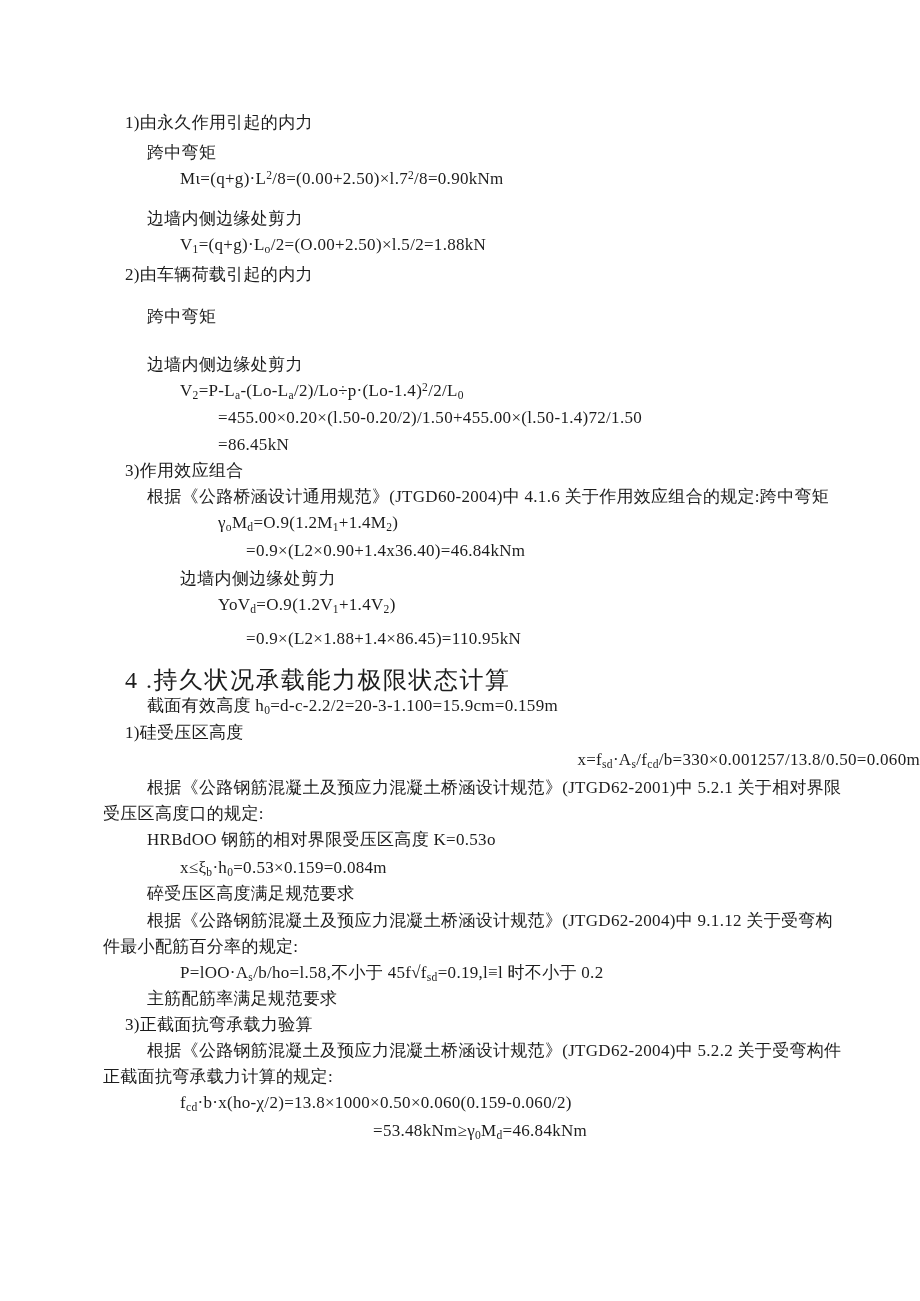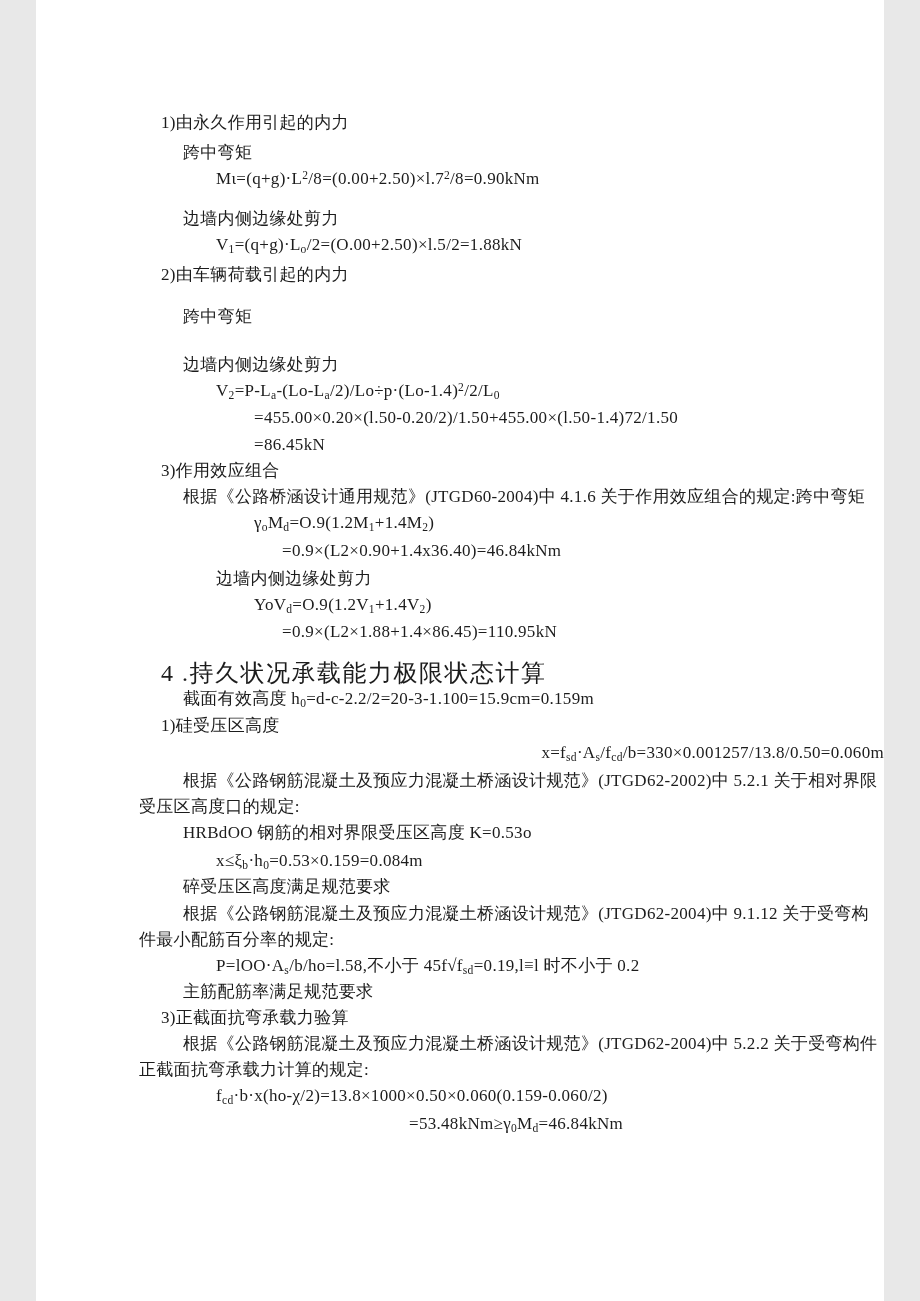--- a/index.html
+++ b/index.html
@@ -2,21 +2,21 @@
 <html><head>
 <meta charset="utf-8">
 <style>
   html, body {
     margin: 0;
     padding: 0;
     background: #e8e8e8;
   }
   .page {
     position: relative;
-    width: 848px;
+    width: 920px;
     height: 1301px;
     margin: 0 auto;
     background: #ffffff;
     box-sizing: border-box;
     padding-top: 110px;
     overflow: hidden;
     font-family: "Liberation Serif", "DejaVu Serif", serif;
     font-size: 17px;
     color: #1c1c1c;
   }
@@ -64,26 +64,26 @@
       <div class="line i2" style="margin-top: 22px;">边墙内侧边缘处剪力</div>
       <div class="line i3">V<sub>2</sub>=P-L<sub>a</sub>-(Lo-L<sub>a</sub>/2)/Lo÷p·(Lo-1.4)<sup>2</sup>/2/L<sub>0</sub></div>
       <div class="line i4" style="margin-top: 1px;">=455.00×0.20×(l.50-0.20/2)/1.50+455.00×(l.50-1.4)72/1.50</div>
       <div class="line i4" style="margin-top: 1px;">=86.45kN</div>
       <div class="line i1">3)作用效应组合</div>
       <div class="line i2">根据《公路桥涵设计通用规范》(JTGD60-2004)中 4.1.6 关于作用效应组合的规定:跨中弯矩</div>
       <div class="line i4">γ<sub>o</sub>M<sub>d</sub>=O.9(1.2M<sub>1</sub>+1.4M<sub>2</sub>)</div>
       <div class="line i5" style="margin-top: 2px;">=0.9×(L2×0.90+1.4x36.40)=46.84kNm</div>
       <div class="line i3" style="margin-top: 2px;">边墙内侧边缘处剪力</div>
       <div class="line i4">YoV<sub>d</sub>=O.9(1.2V<sub>1</sub>+1.4V<sub>2</sub>)</div>
-      <div class="line i5" style="margin-top: 1px;">=0.9×(L2×1.88+1.4×86.45)=110.95kN</div>
+      <div class="line i5" style="margin-top: 8px;">=0.9×(L2×1.88+1.4×86.45)=110.95kN</div>
       <div class="line i1 heading" style="margin-top: 15px;">4 .持久状况承载能力极限状态计算</div>
       <div class="line i2">截面有效高度 h<sub>0</sub>=d-c-2.2/2=20-3-1.100=15.9cm=0.159m</div>
       <div class="line i1" style="margin-top: 1px;">1)硅受压区高度</div>
       <div class="line i3" style="margin-top: 1px; text-align: right;">x=f<sub>sd</sub>·A<sub>s</sub>/f<sub>cd</sub>/b=330×0.001257/13.8/0.50=0.060m</div>
-      <div class="line i2" style="margin-top: 2px;">根据《公路钢筋混凝土及预应力混凝土桥涵设计规范》(JTGD62-2002)中 5.2.1 关于相对界限</div>
+      <div class="line i2" style="margin-top: 2px;">根据《公路钢筋混凝土及预应力混凝土桥涵设计规范》(JTGD62-2001)中 5.2.1 关于相对界限</div>
       <div class="line i0">受压区高度口的规定:</div>
       <div class="line i2">HRBdOO 钢筋的相对界限受压区高度 K=0.53o</div>
       <div class="line i3" style="margin-top: 2px;">x≤ξ<sub>b</sub>·h<sub>0</sub>=0.53×0.159=0.084m</div>
       <div class="line i2">碎受压区高度满足规范要求</div>
       <div class="line i2" style="margin-top: 1px;">根据《公路钢筋混凝土及预应力混凝土桥涵设计规范》(JTGD62-2004)中 9.1.12 关于受弯构</div>
       <div class="line i0">件最小配筋百分率的规定:</div>
       <div class="line i3">P=lOO·A<sub>s</sub>/b/ho=l.58,不小于 45f√f<sub>sd</sub>=0.19,l≡l 时不小于 0.2</div>
       <div class="line i2">主筋配筋率满足规范要求</div>
       <div class="line i1">3)正截面抗弯承载力验算</div>
       <div class="line i2">根据《公路钢筋混凝土及预应力混凝土桥涵设计规范》(JTGD62-2004)中 5.2.2 关于受弯构件</div>

